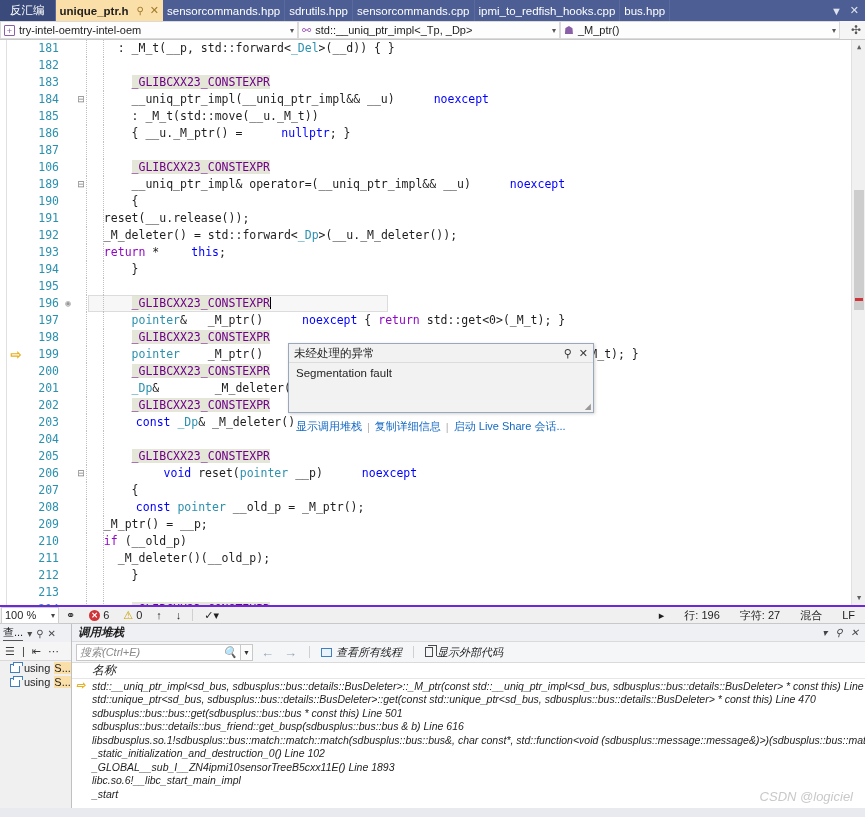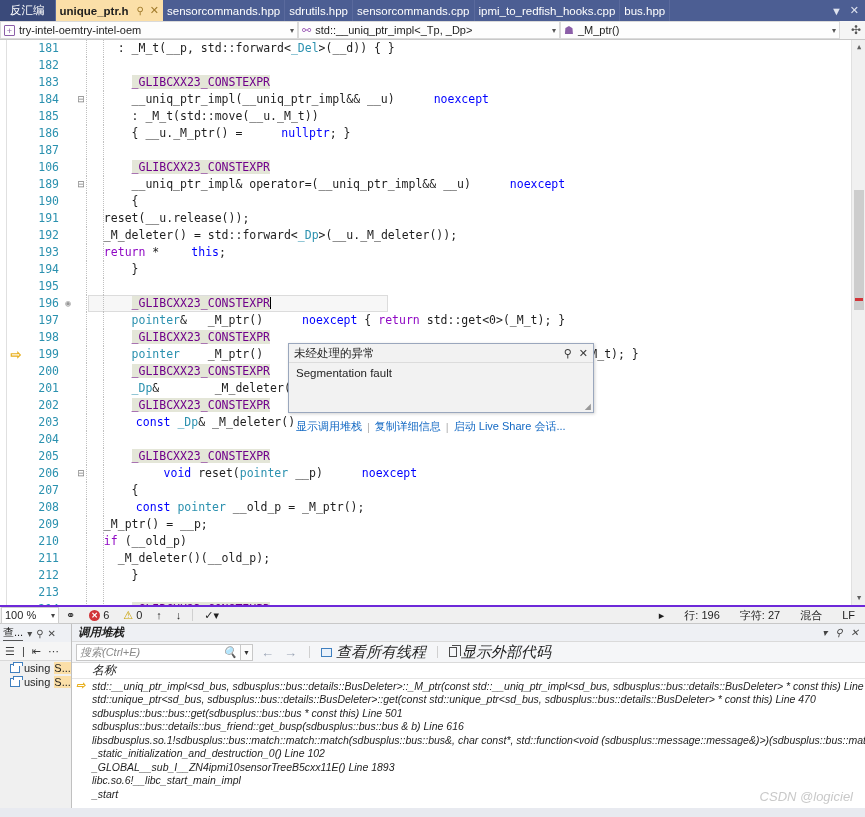--- a/index.html
+++ b/index.html
@@ -217,21 +217,21 @@
   .cs-search {
     width:165px; height:17px; background:#fff; border:1px solid #c8c8c8;
     display:flex; align-items:center; padding:0 3px; font-size:11px; color:#8a8a8a;
   }
   .cs-search .mag { margin-left:auto; color:#2a2a2a; font-size:11px; }
   .cs-searchdrop {
     width:12px; height:17px; border:1px solid #c8c8c8; border-left:none;
     background:#fbfbfb; font-size:7px; color:#333; display:flex; align-items:center; justify-content:center;
   }
   .cs-nav { display:flex; align-items:center; gap:10px; padding:0 8px; color:#9aa4b5; font-size:13px;}
-  .cs-btn { display:flex; align-items:center; gap:4px; padding:0 7px; font-size:15px; color:#1e1e1e; }
+  .cs-btn { display:flex; align-items:center; gap:4px; padding:0 7px; font-size:11px; color:#1e1e1e; }
   .grid-ico {
     display:inline-block; width:11px; height:9px; border:1px solid #3f7fbf; background:#eaf2fb;
   }
   .copy-ico {
     display:inline-block; width:8px; height:10px; border:1px solid #4a4a4a; position:relative;
   }
   .copy-ico:after{
     content:""; position:absolute; left:2px; top:-3px; width:8px; height:10px;
     border:1px solid #4a4a4a; border-bottom:none; border-left:none; background:transparent;
   }

